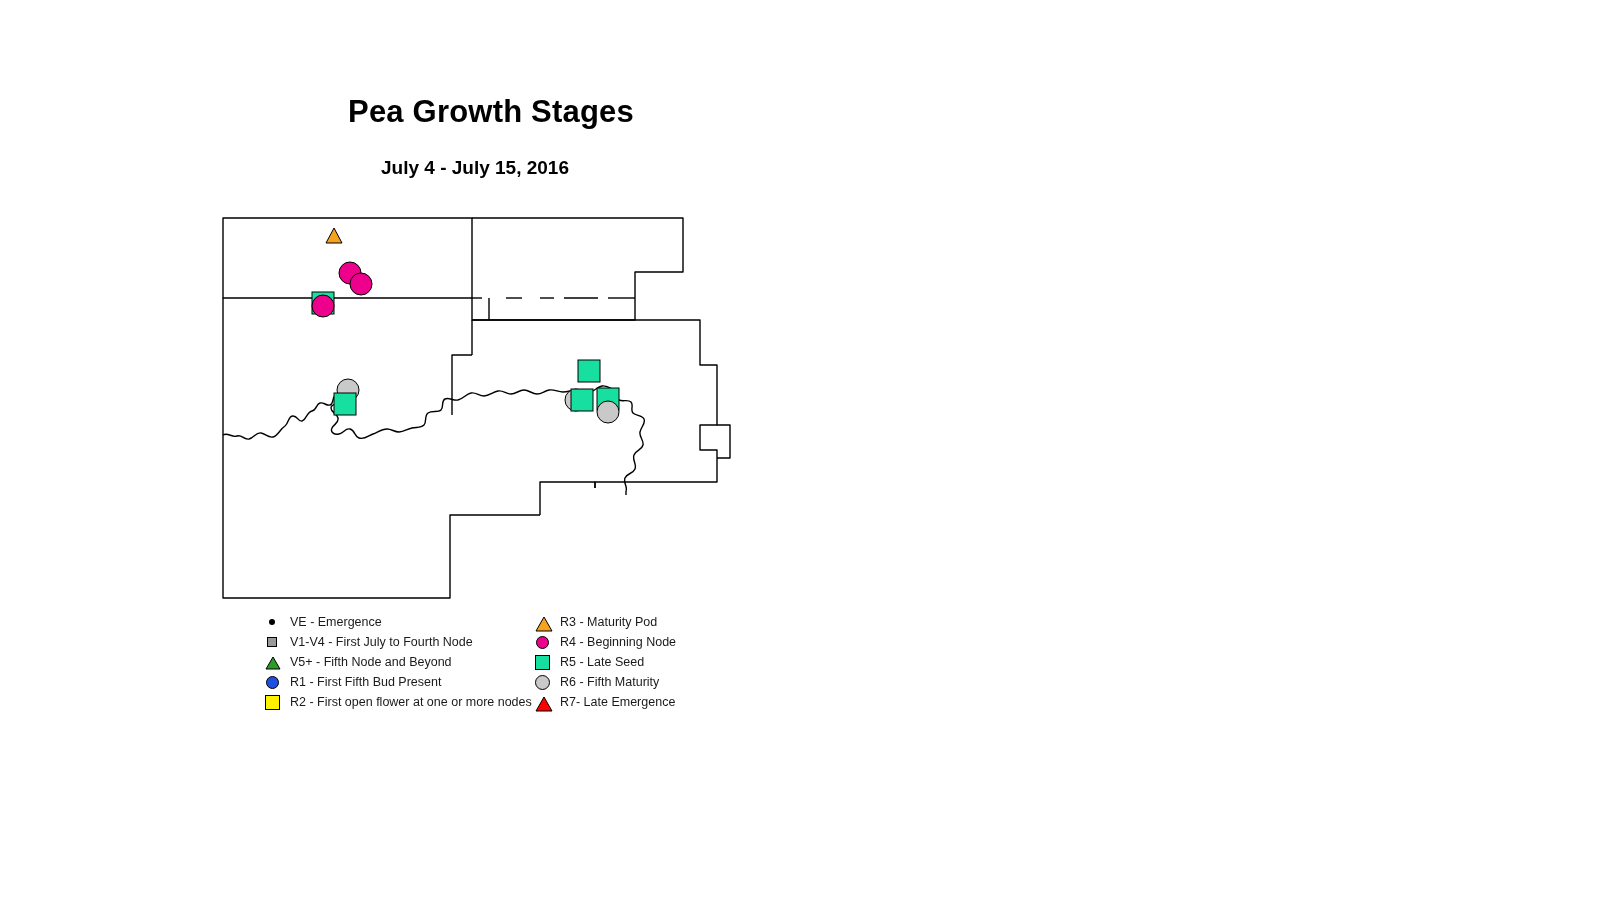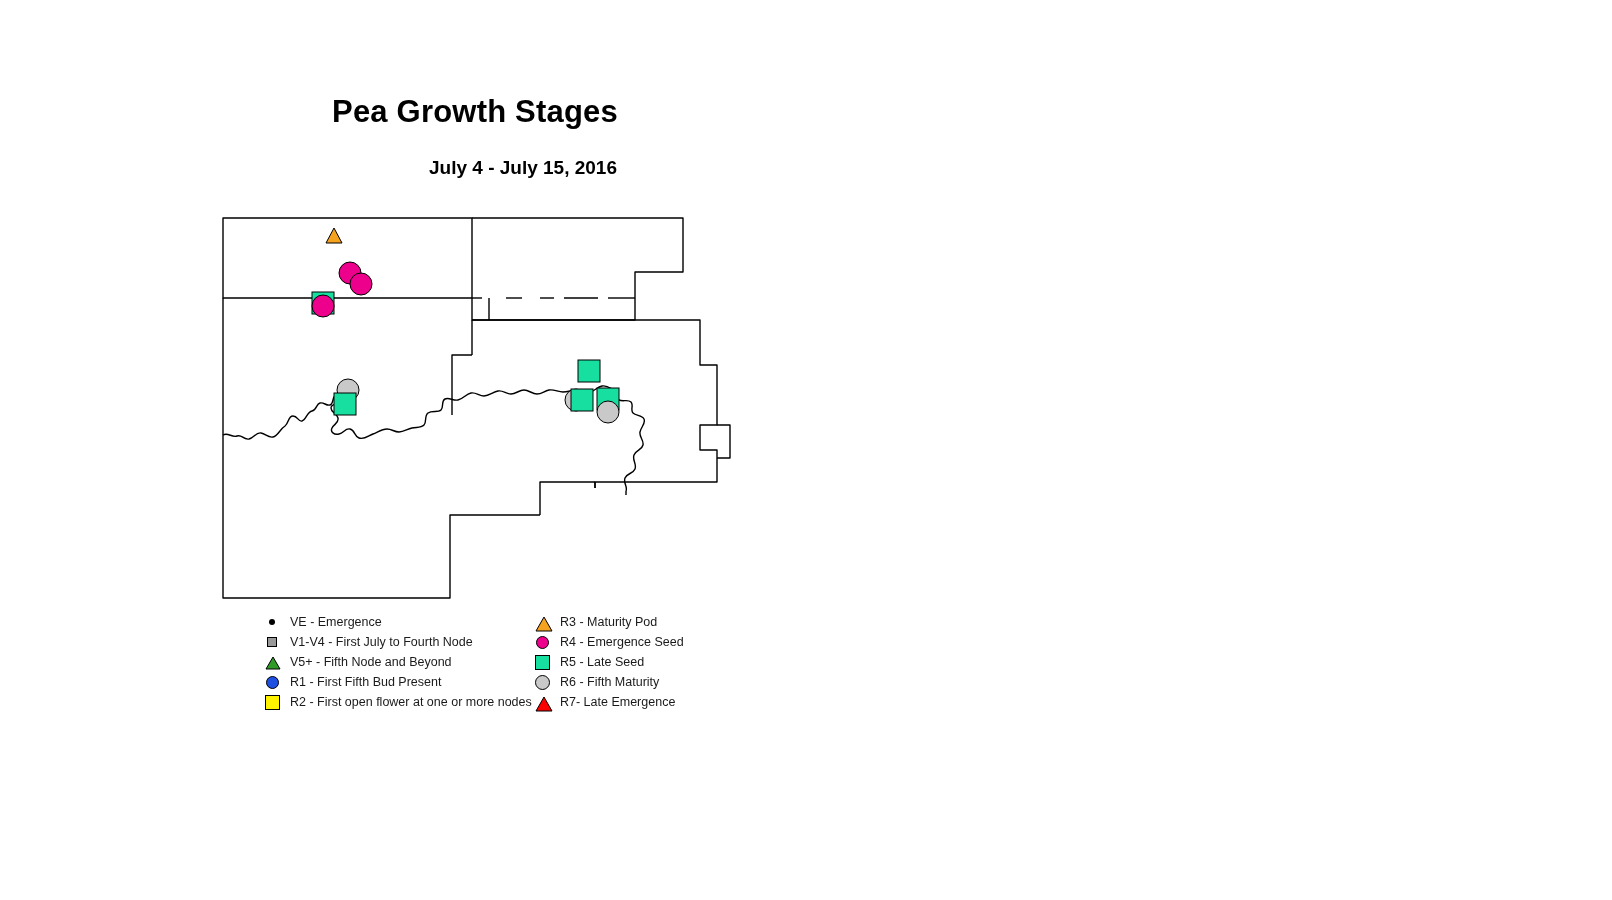--- a/index.html
+++ b/index.html
@@ -16,37 +16,36 @@
     position: relative;
   }
   #page {
     position: absolute;
     left: 0; top: 0;
     width: 1612px;
     height: 900px;
   }
   #title {
     position: absolute;
-    left: 0;
+    left: 16px;
     top: 94px;
     width: 950px;
     text-align: center;
     font-size: 31px;
     font-weight: bold;
     letter-spacing: 0.2px;
   }
   #subtitle {
     position: absolute;
     left: 0;
     top: 157px;
     width: 950px;
     text-align: center;
     font-size: 19px;
     font-weight: bold;
-    padding-left: 48px;
   }
   #map-area {
     position: absolute;
     left: 210px;
     top: 210px;
     width: 530px;
     height: 400px;
   }
   #map-svg { display: block; }
 
@@ -291,21 +290,21 @@
             </svg>
           </span>
         </span>
         <span class="legend-label">R3 - Maturity Pod</span>
       </div>
 
       <div class="legend-row">
         <span class="legend-swatch">
           <span class="sw-circle-sm" style="background:#EC008C;"></span>
         </span>
-        <span class="legend-label">R4 - Emergence Seed</span>
+        <span class="legend-label">R4 - Beginning Node</span>
       </div>
 
       <div class="legend-row">
         <span class="legend-swatch">
           <span class="sw-square-lg" style="background:#16DFA0;"></span>
         </span>
         <span class="legend-label">R5 - Late Seed</span>
       </div>
 
       <div class="legend-row">

